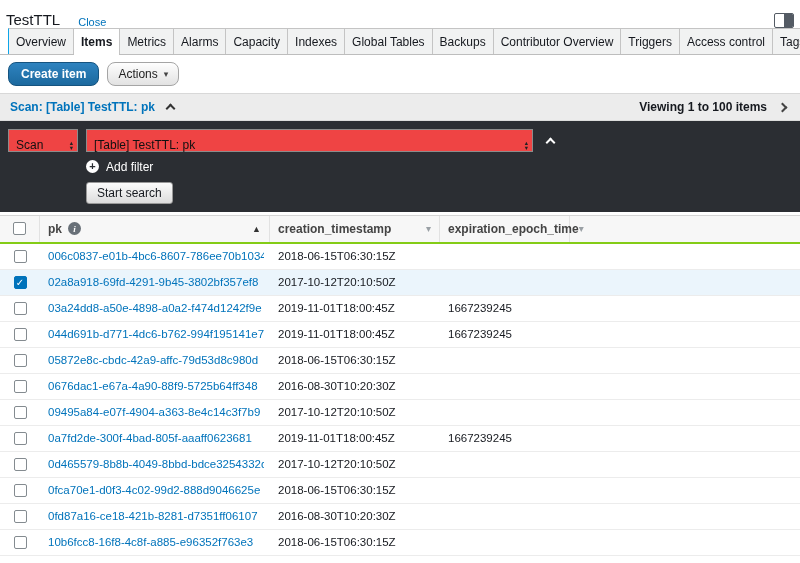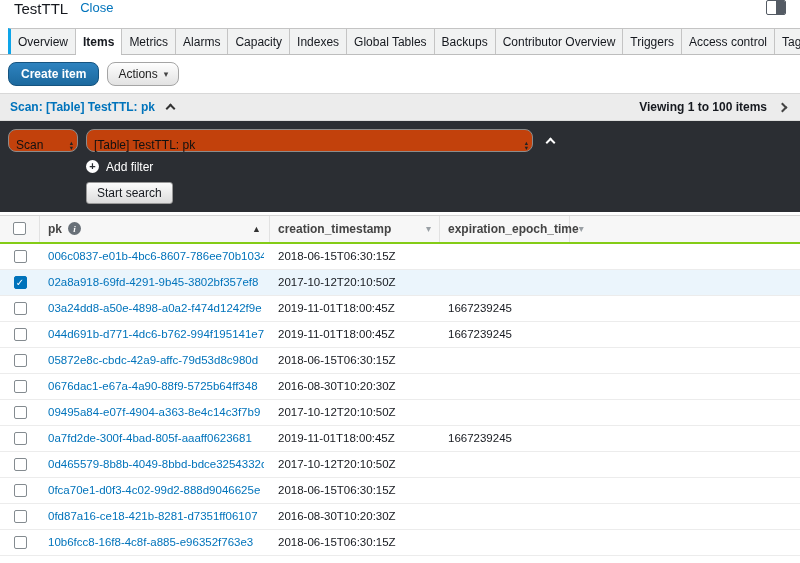--- a/index.html
+++ b/index.html
@@ -3,30 +3,30 @@
 <meta charset="utf-8">
 <style>
   * { box-sizing: border-box; margin: 0; padding: 0; }
   html, body { width: 800px; height: 563px; }
   body {
     font-family: "Liberation Sans", "DejaVu Sans", sans-serif;
     font-size: 12px; color: #16191f; background: #fff; overflow: hidden;
   }
 
   
-  .title-bar { display: flex; align-items: flex-start; height: 28px; padding: 0 14px; }
+  .title-bar { display: flex; align-items: flex-end; height: 28px; padding: 0 6px; }
   .title { font-size: 15px; }
-  .close-link { color: var(--link, #0073bb); margin-left: 12px; font-size: 13px; text-decoration: none; cursor: pointer; }
+  .close-link { color: var(--link, #0073bb); margin-left: 18px; font-size: 11px; text-decoration: none; cursor: pointer; }
   .panel-toggle { margin-left: auto; width: 20px; height: 15px; border: 1px solid #545b64; border-radius: 2px; display: inline-flex; overflow: hidden; cursor: pointer; background: #fff; }
   .panel-toggle-fill { margin-left: auto; width: 50%; height: 100%; background: #545b64; }
 
   
   .tab-bar { display: flex; align-items: stretch; height: 27px; padding-left: 8px; border-bottom: 1px solid #bdbdbd; }
   .tab { display: flex; align-items: center; padding: 0 7px; background: #f1f2f2; border: 1px solid #c4c4c4; border-bottom: none; border-left: none; cursor: pointer; white-space: nowrap; position: relative; }
-  .tab:first-child { border-left: 3px solid #0ea5e9; }
+  .tab:first-child { border-left: 1px solid #0ea5e9; }
   .tab.selected { background: #fff; font-weight: bold; }
   .tab.selected::after { content: ""; position: absolute; left: 0; right: 0; bottom: -1px; height: 1px; background: #fff; }
 
   
   .toolbar { padding: 7px 8px; display: flex; gap: 8px; }
   .btn { font-family: inherit; font-size: 12px; border-radius: 8px; cursor: pointer; }
   .btn-primary { background: linear-gradient(#2e83bf, #1c699e); color: #fff; border: 1px solid #15537f; font-weight: bold; padding: 4px 12px; }
   .btn-default { background: linear-gradient(#fefefe, #e2e2e2); border: 1px solid #a5a5a5; color: #222; padding: 4px 10px; display: inline-flex; align-items: center; gap: 6px; }
   .caret-down { font-size: 9px; color: #444; }
 
@@ -36,21 +36,21 @@
   .chev { display: inline-block; width: 7px; height: 7px; border-left: 2px solid currentColor; border-top: 2px solid currentColor; }
   .chev-up { transform: rotate(45deg); }
   .chev-right { transform: rotate(135deg); }
   .scan-chev { color: #333; margin-left: 12px; margin-top: 3px; }
   .viewing { margin-left: auto; font-weight: bold; }
   .viewing-chev { color: #444; margin-left: 12px; margin-right: 4px; }
 
   
   .filter-panel { background: var(--dark-panel, #2b2e33); padding: 8px 8px; }
   .filter-row { display: flex; align-items: center; }
-  .select { background: #c2410c; border: 1px solid #8c8c8c; border-radius: 8px; height: 23px; display: flex; align-items: center; padding: 8px 4px 0 7px; cursor: pointer; color: #111; }
+  .select { background: #ef4444; border: 1px solid #8c8c8c; border-radius: 0; height: 23px; display: flex; align-items: center; padding: 8px 4px 0 7px; cursor: pointer; color: #111; }
   .select-value { flex: 1; white-space: nowrap; overflow: hidden; }
   .select-small { width: 70px; }
   .select-wide { width: 447px; margin-left: 8px; }
   .select-arrows { display: flex; flex-direction: column; align-items: center; line-height: 5px; font-size: 6.5px; color: #222; margin-left: 5px; }
   .panel-chev { color: #fff; margin-left: 14px; margin-top: 3px; cursor: pointer; }
   .addfilter-row { margin: 7px 0 0 78px; }
   .add-filter { display: inline-flex; align-items: center; gap: 7px; color: #fff; cursor: pointer; }
   .plus-circle { width: 13px; height: 13px; border-radius: 50%; background: #fff; color: var(--dark-panel, #2b2e33); display: inline-flex; align-items: center; justify-content: center; font-size: 11px; font-weight: bold; line-height: 1; }
   .search-row { margin: 8px 0 0 78px; }
   .btn-light { background: linear-gradient(#fcfcfc, #dcdcdc); border: 1px solid #999; border-radius: 3px; padding: 3px 10px; color: #16191f; }

